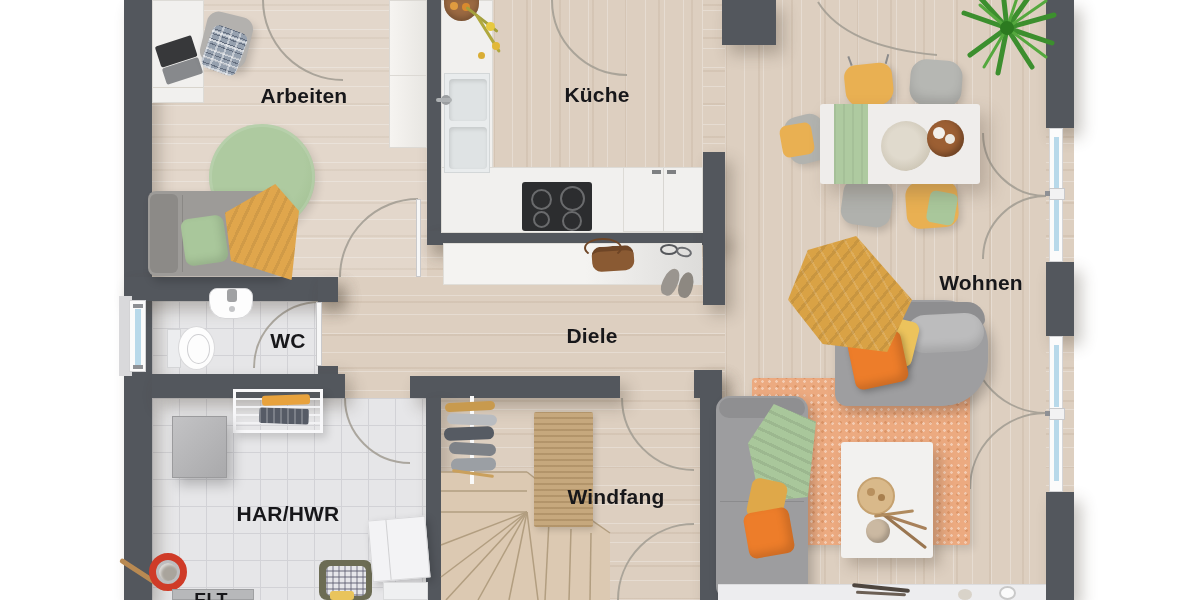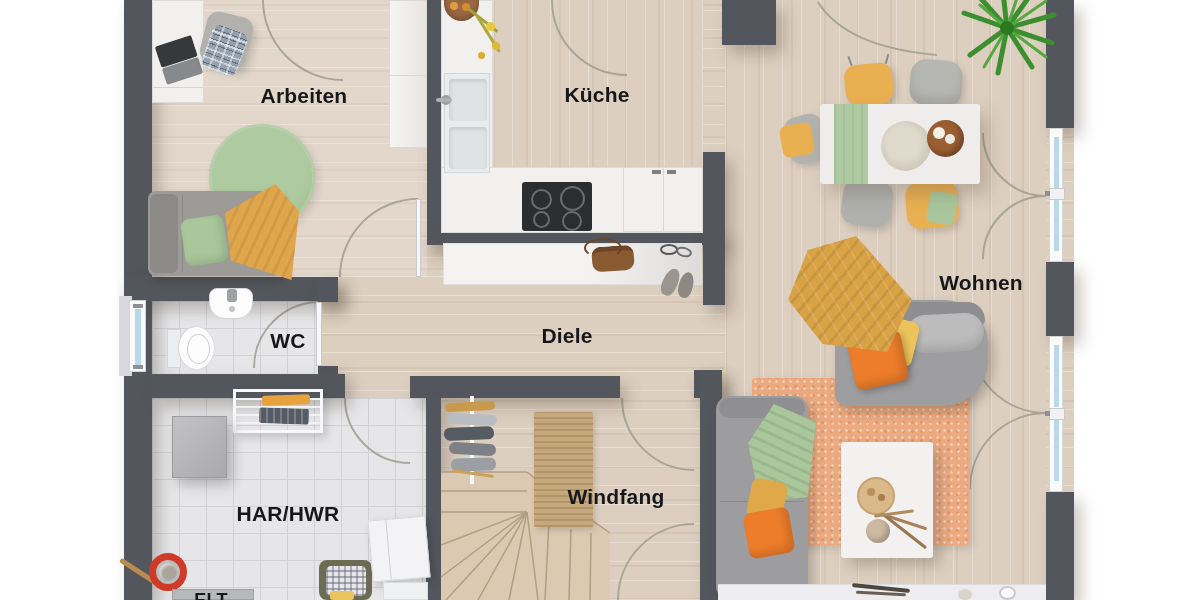--- a/index.html
+++ b/index.html
@@ -288,18 +288,18 @@
         <line x1="57" y1="53" x2="96" y2="82"></line>
       <line x1="57" y1="53" x2="34" y2="92"></line>
     </g>
     <circle cx="57" cy="53" r="7" fill="#2c7a20"></circle>
   </svg>
 
   <div class="abs room-label" style="left:304px;top:96px;">Arbeiten</div>
   <div class="abs room-label" style="left:597px;top:95px;">Küche</div>
   <div class="abs room-label" style="left:981px;top:283px;">Wohnen</div>
   <div class="abs room-label" style="left:288px;top:341px;">WC</div>
-  <div class="abs room-label" style="left:567px;top:336px;">Diele</div>
+  <div class="abs room-label" style="left:592px;top:336px;">Diele</div>
   <div class="abs room-label" style="left:288px;top:514px;">HAR/HWR</div>
   <div class="abs room-label" style="left:616px;top:497px;">Windfang</div>
   <div class="abs room-label" style="left:211px;top:600px;font-size:18px;">ELT</div>
 
 </div>
 
 </body></html>

